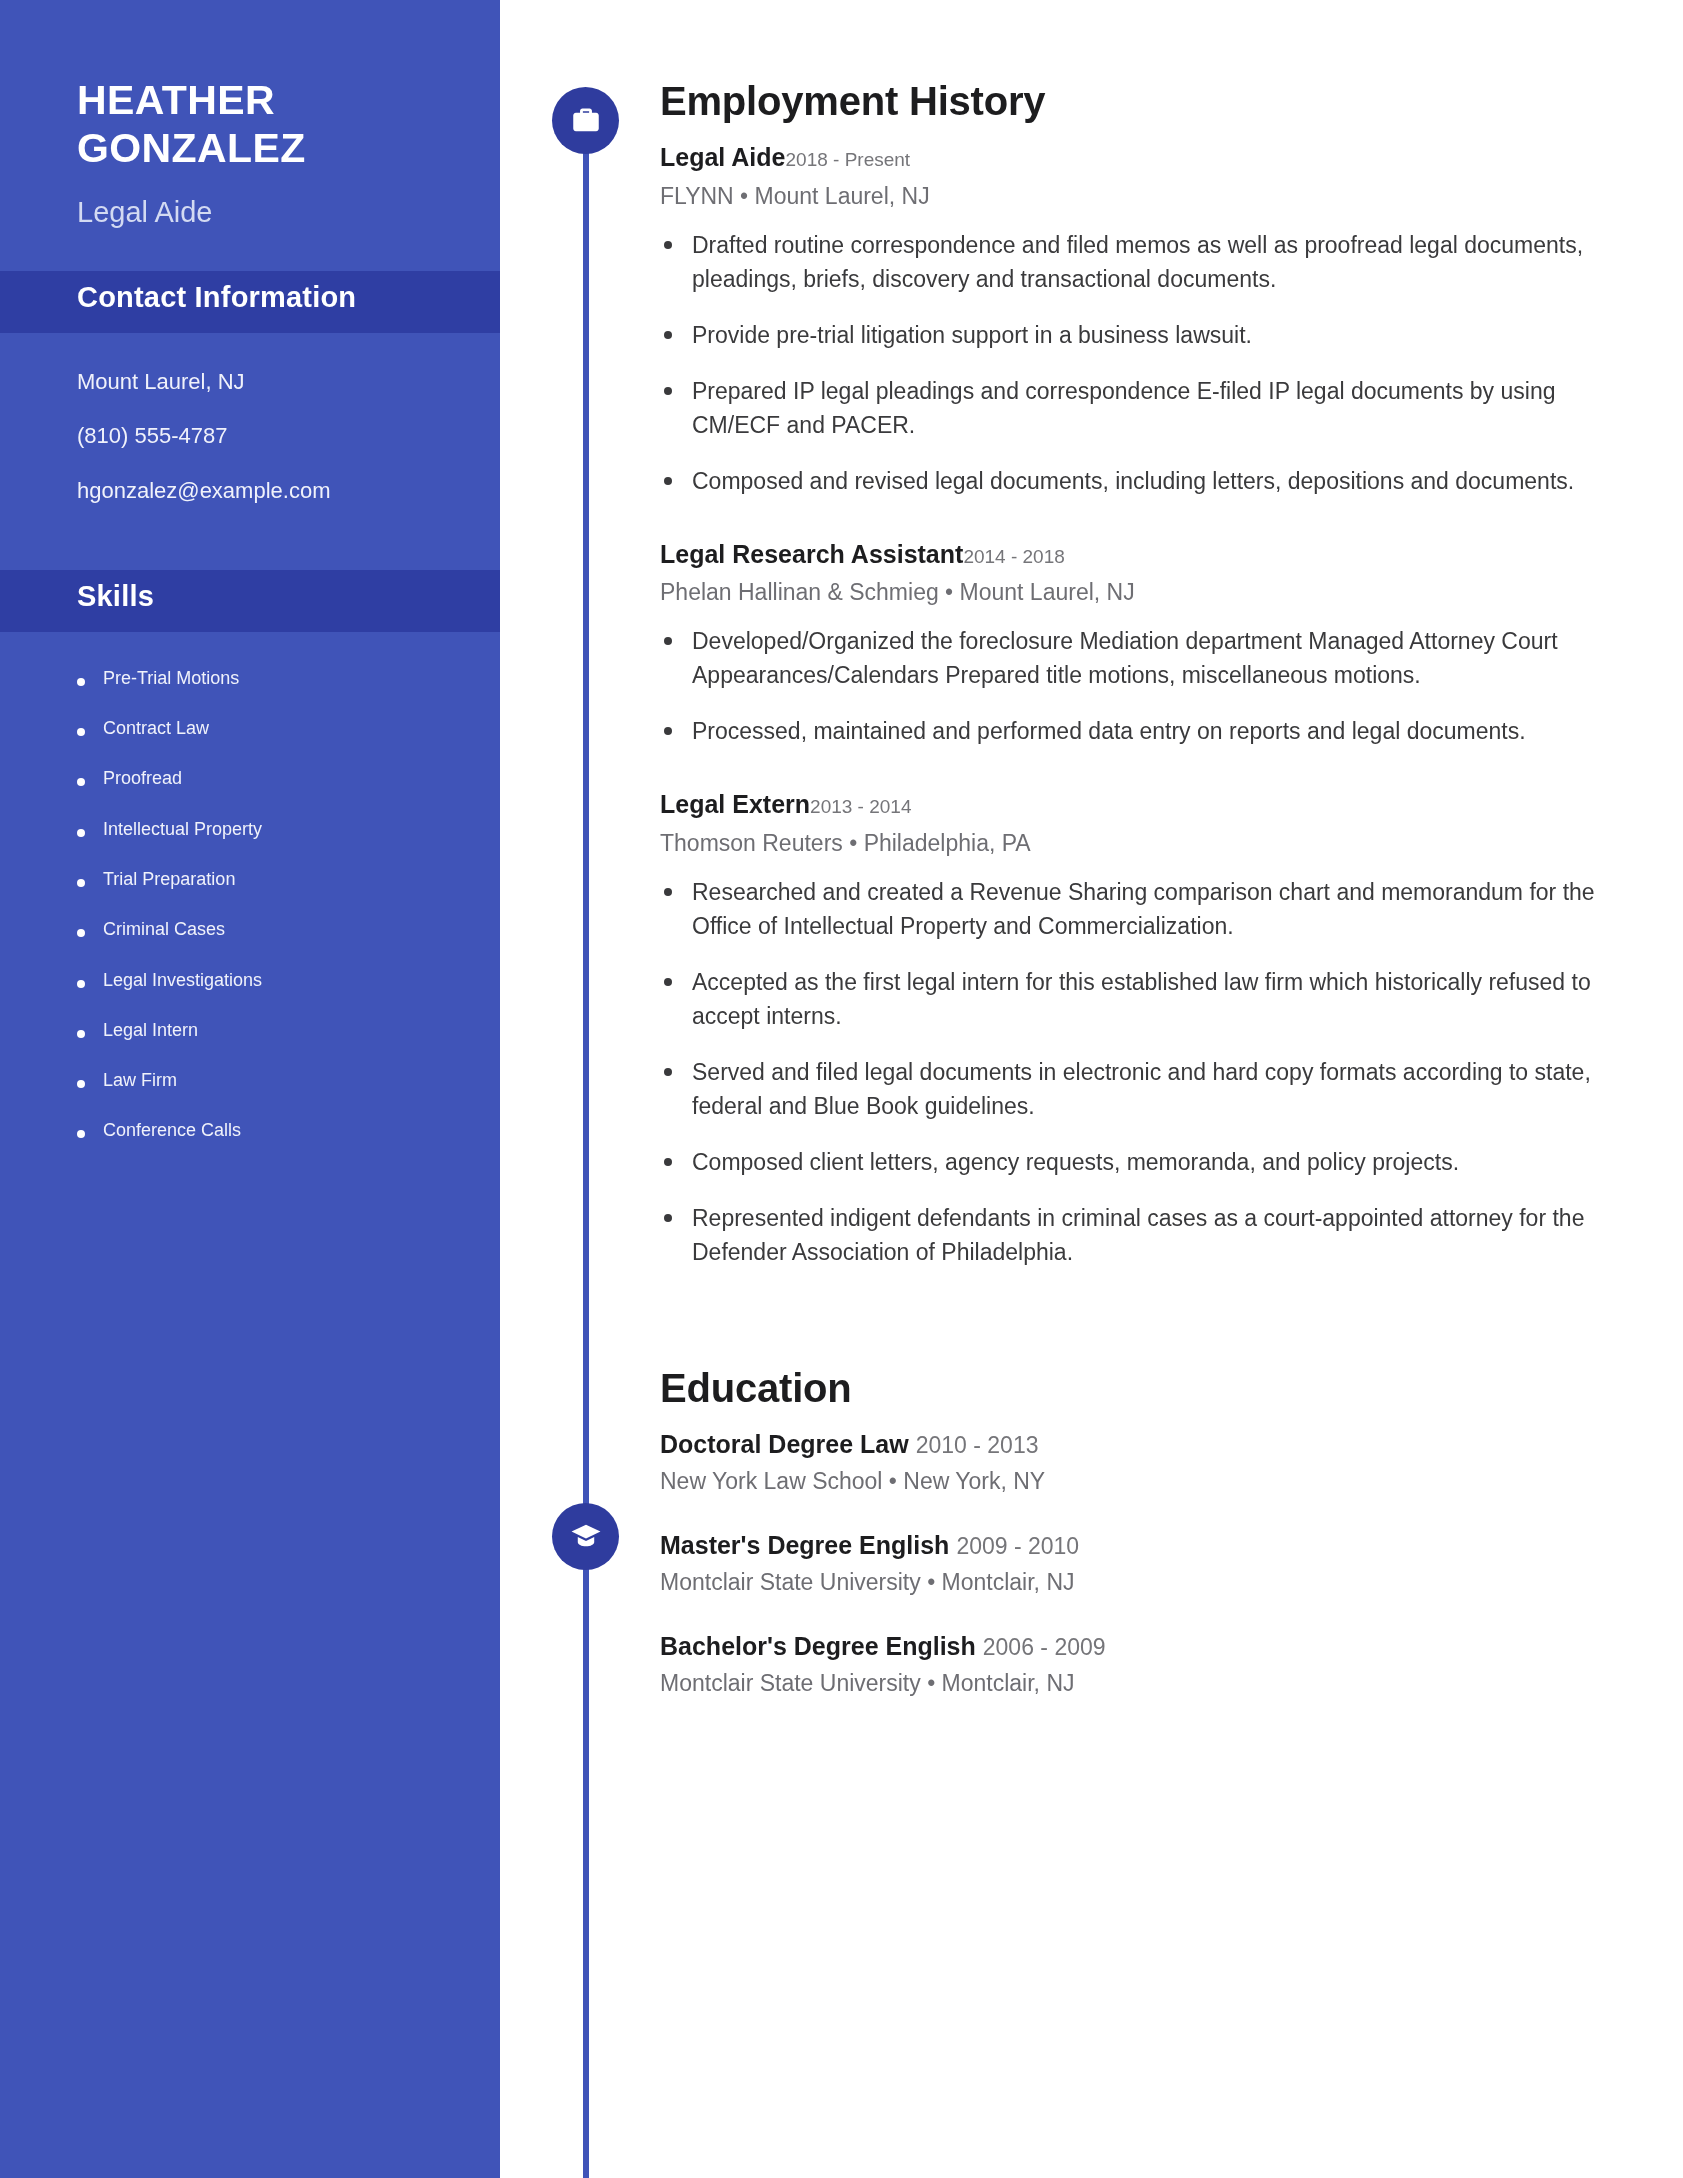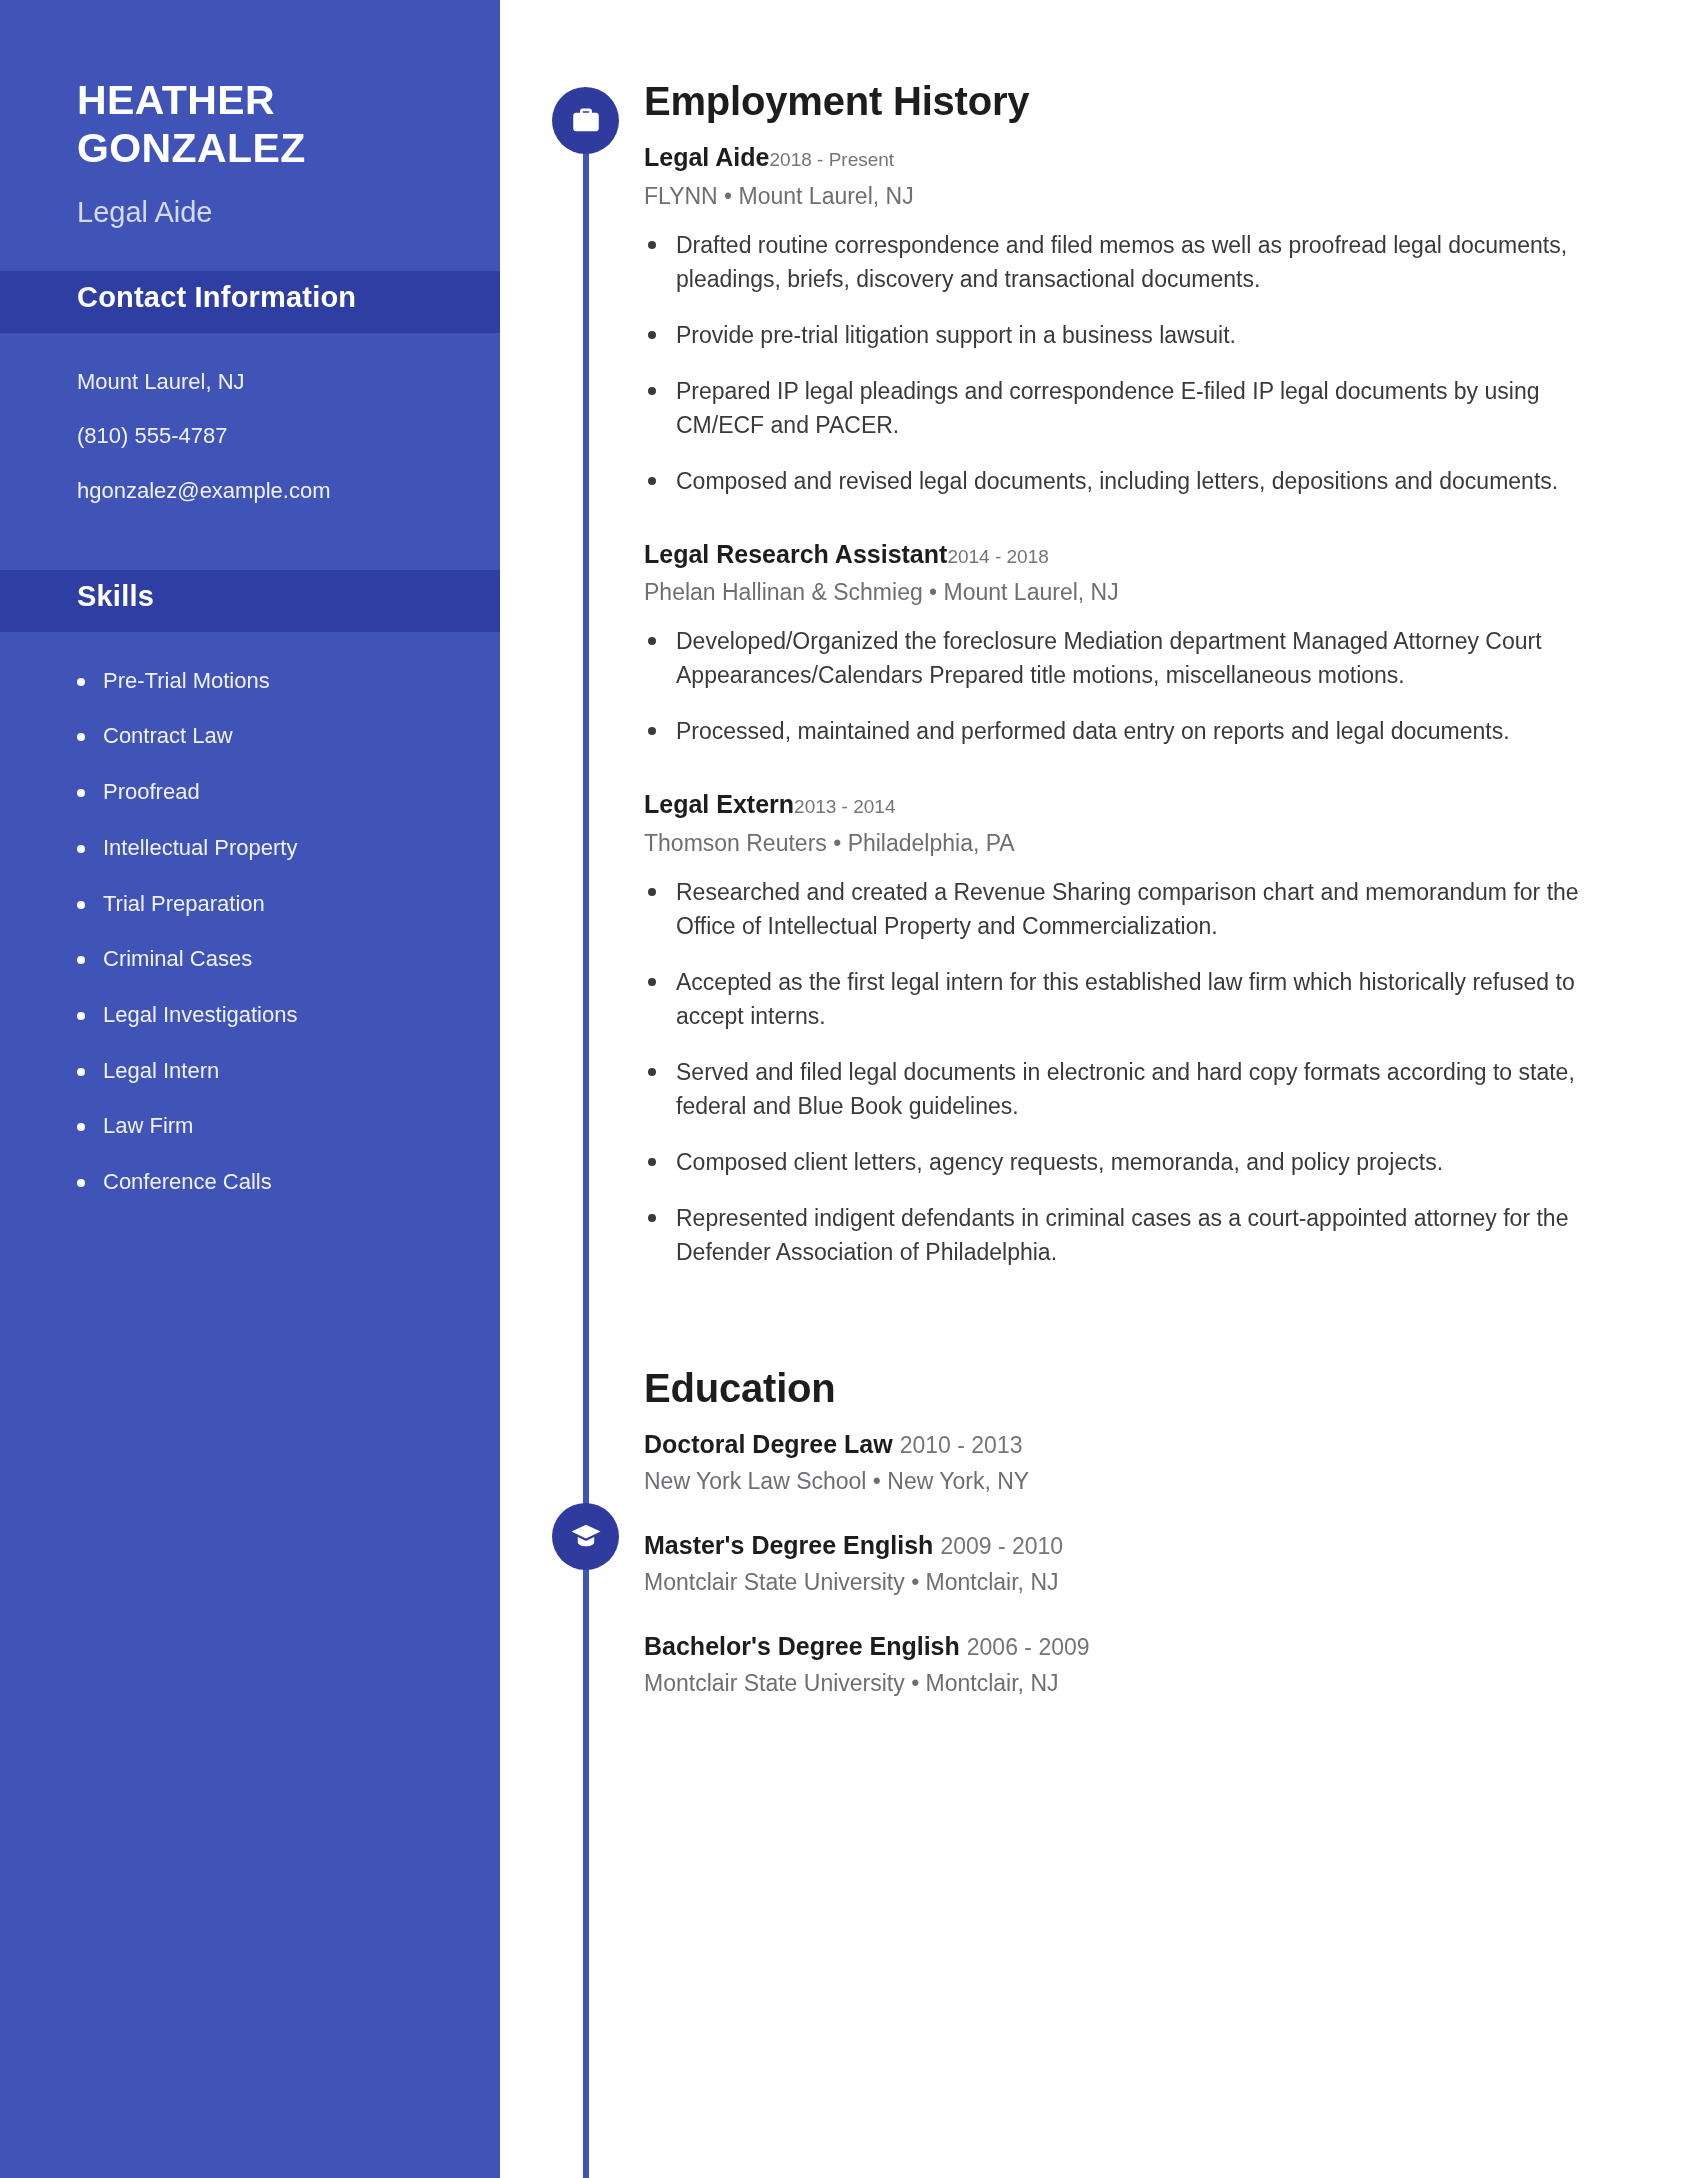--- a/index.html
+++ b/index.html
@@ -77,21 +77,21 @@
   }
   .contact-item:last-child { margin-bottom: 0; }
 
   .skills-list {
     padding: 34px 0 0 103px;
     list-style: none;
   }
 
   .skill-item {
     position: relative;
-    font-size: 22px;
+    font-size: 18px;
     line-height: 1.35;
     color: #f0f2fb;
     margin-bottom: 26px;
   }
   .skill-item::before {
     content: "";
     position: absolute;
     left: -26px;
     top: 12px;
     width: 8px;
@@ -122,21 +122,21 @@
     justify-content: center;
     z-index: 3;
   }
   .badge.employment { top: 87px; }
   .badge.education  { top: 1503px; }
   .badge svg { display: block; }
 
   
   .main {
     position: absolute;
-    left: 644px;
+    left: 660px;
     top: 0;
     width: 980px;
     padding-top: 79px;
   }
 
   .section-heading {
     font-size: 40px;
     font-weight: bold;
     color: #1d1d1f;
     letter-spacing: -0.2px;

